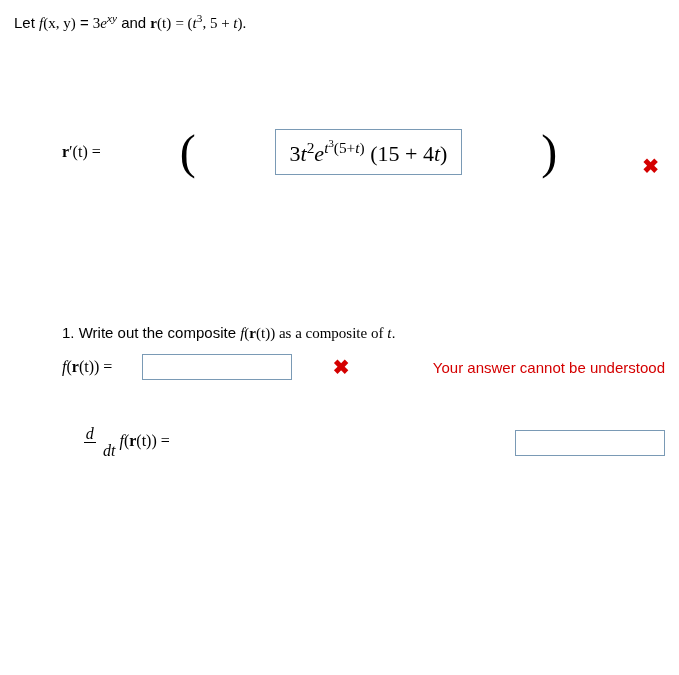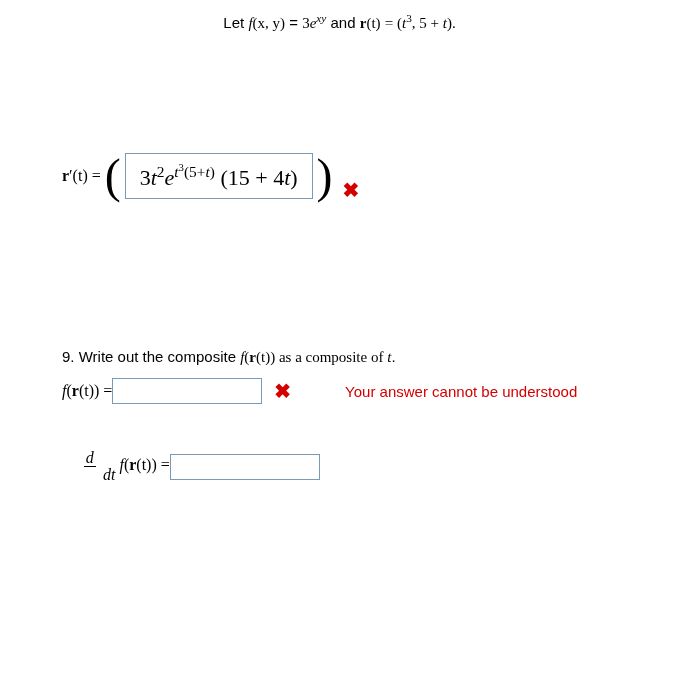--- a/index.html
+++ b/index.html
@@ -5,40 +5,40 @@
   body {
     font-family: Arial, Helvetica, sans-serif;
     font-size: 15px;
     color: #000;
     margin: 0;
     padding: 12px 14px;
     width: 679px;
     box-sizing: border-box;
   }
   .prompt-line {
-    margin-bottom: 120px;
-    text-align: center;
+    margin-bottom: 96px;
   }
   .ital { font-style: italic; font-family: 'Times New Roman', serif; }
   .serif { font-family: 'Times New Roman', serif; }
   sup { font-size: 0.75em; }
   .bold { font-weight: bold; }
 
   .section {
     margin-left: 48px;
     margin-bottom: 18px;
   }
   .q-text {
     margin-bottom: 12px;
   }
 
   .answer-row {
     display: flex;
     align-items: center;
     flex-wrap: nowrap;
+    justify-content: space-between;
   }
 
   .lhs {
     font-family: 'Times New Roman', serif;
     font-size: 16px;
     white-space: nowrap;
   }
 
   .paren {
     font-family: 'Times New Roman', serif;
@@ -132,21 +132,21 @@
     </span>
     <span class="paren">)</span>
     <span class="x-icon">✖</span>
   </div>
 </div>
 
 <div class="gap-large"></div>
 
 <div class="section">
   <div class="q-text">
-    <span>9. Write out the composite  </span><span class="ital">f</span><span class="serif">(</span><span class="serif bold">r</span><span class="serif">(t))  as a composite of </span><span class="ital">t</span><span>.</span>
+    <span>1. Write out the composite  </span><span class="ital">f</span><span class="serif">(</span><span class="serif bold">r</span><span class="serif">(t))  as a composite of </span><span class="ital">t</span><span>.</span>
   </div>
   <div class="answer-row">
     <span class="lhs"><span class="ital">f</span><span>(</span><span class="bold">r</span><span>(t)) = </span></span>
     <span class="input-box med">
         <span></span>
       </span>
     <span class="x-icon inline">✖</span>
     <span class="err-msg">Your answer cannot be understood</span>
   </div>
 </div>

